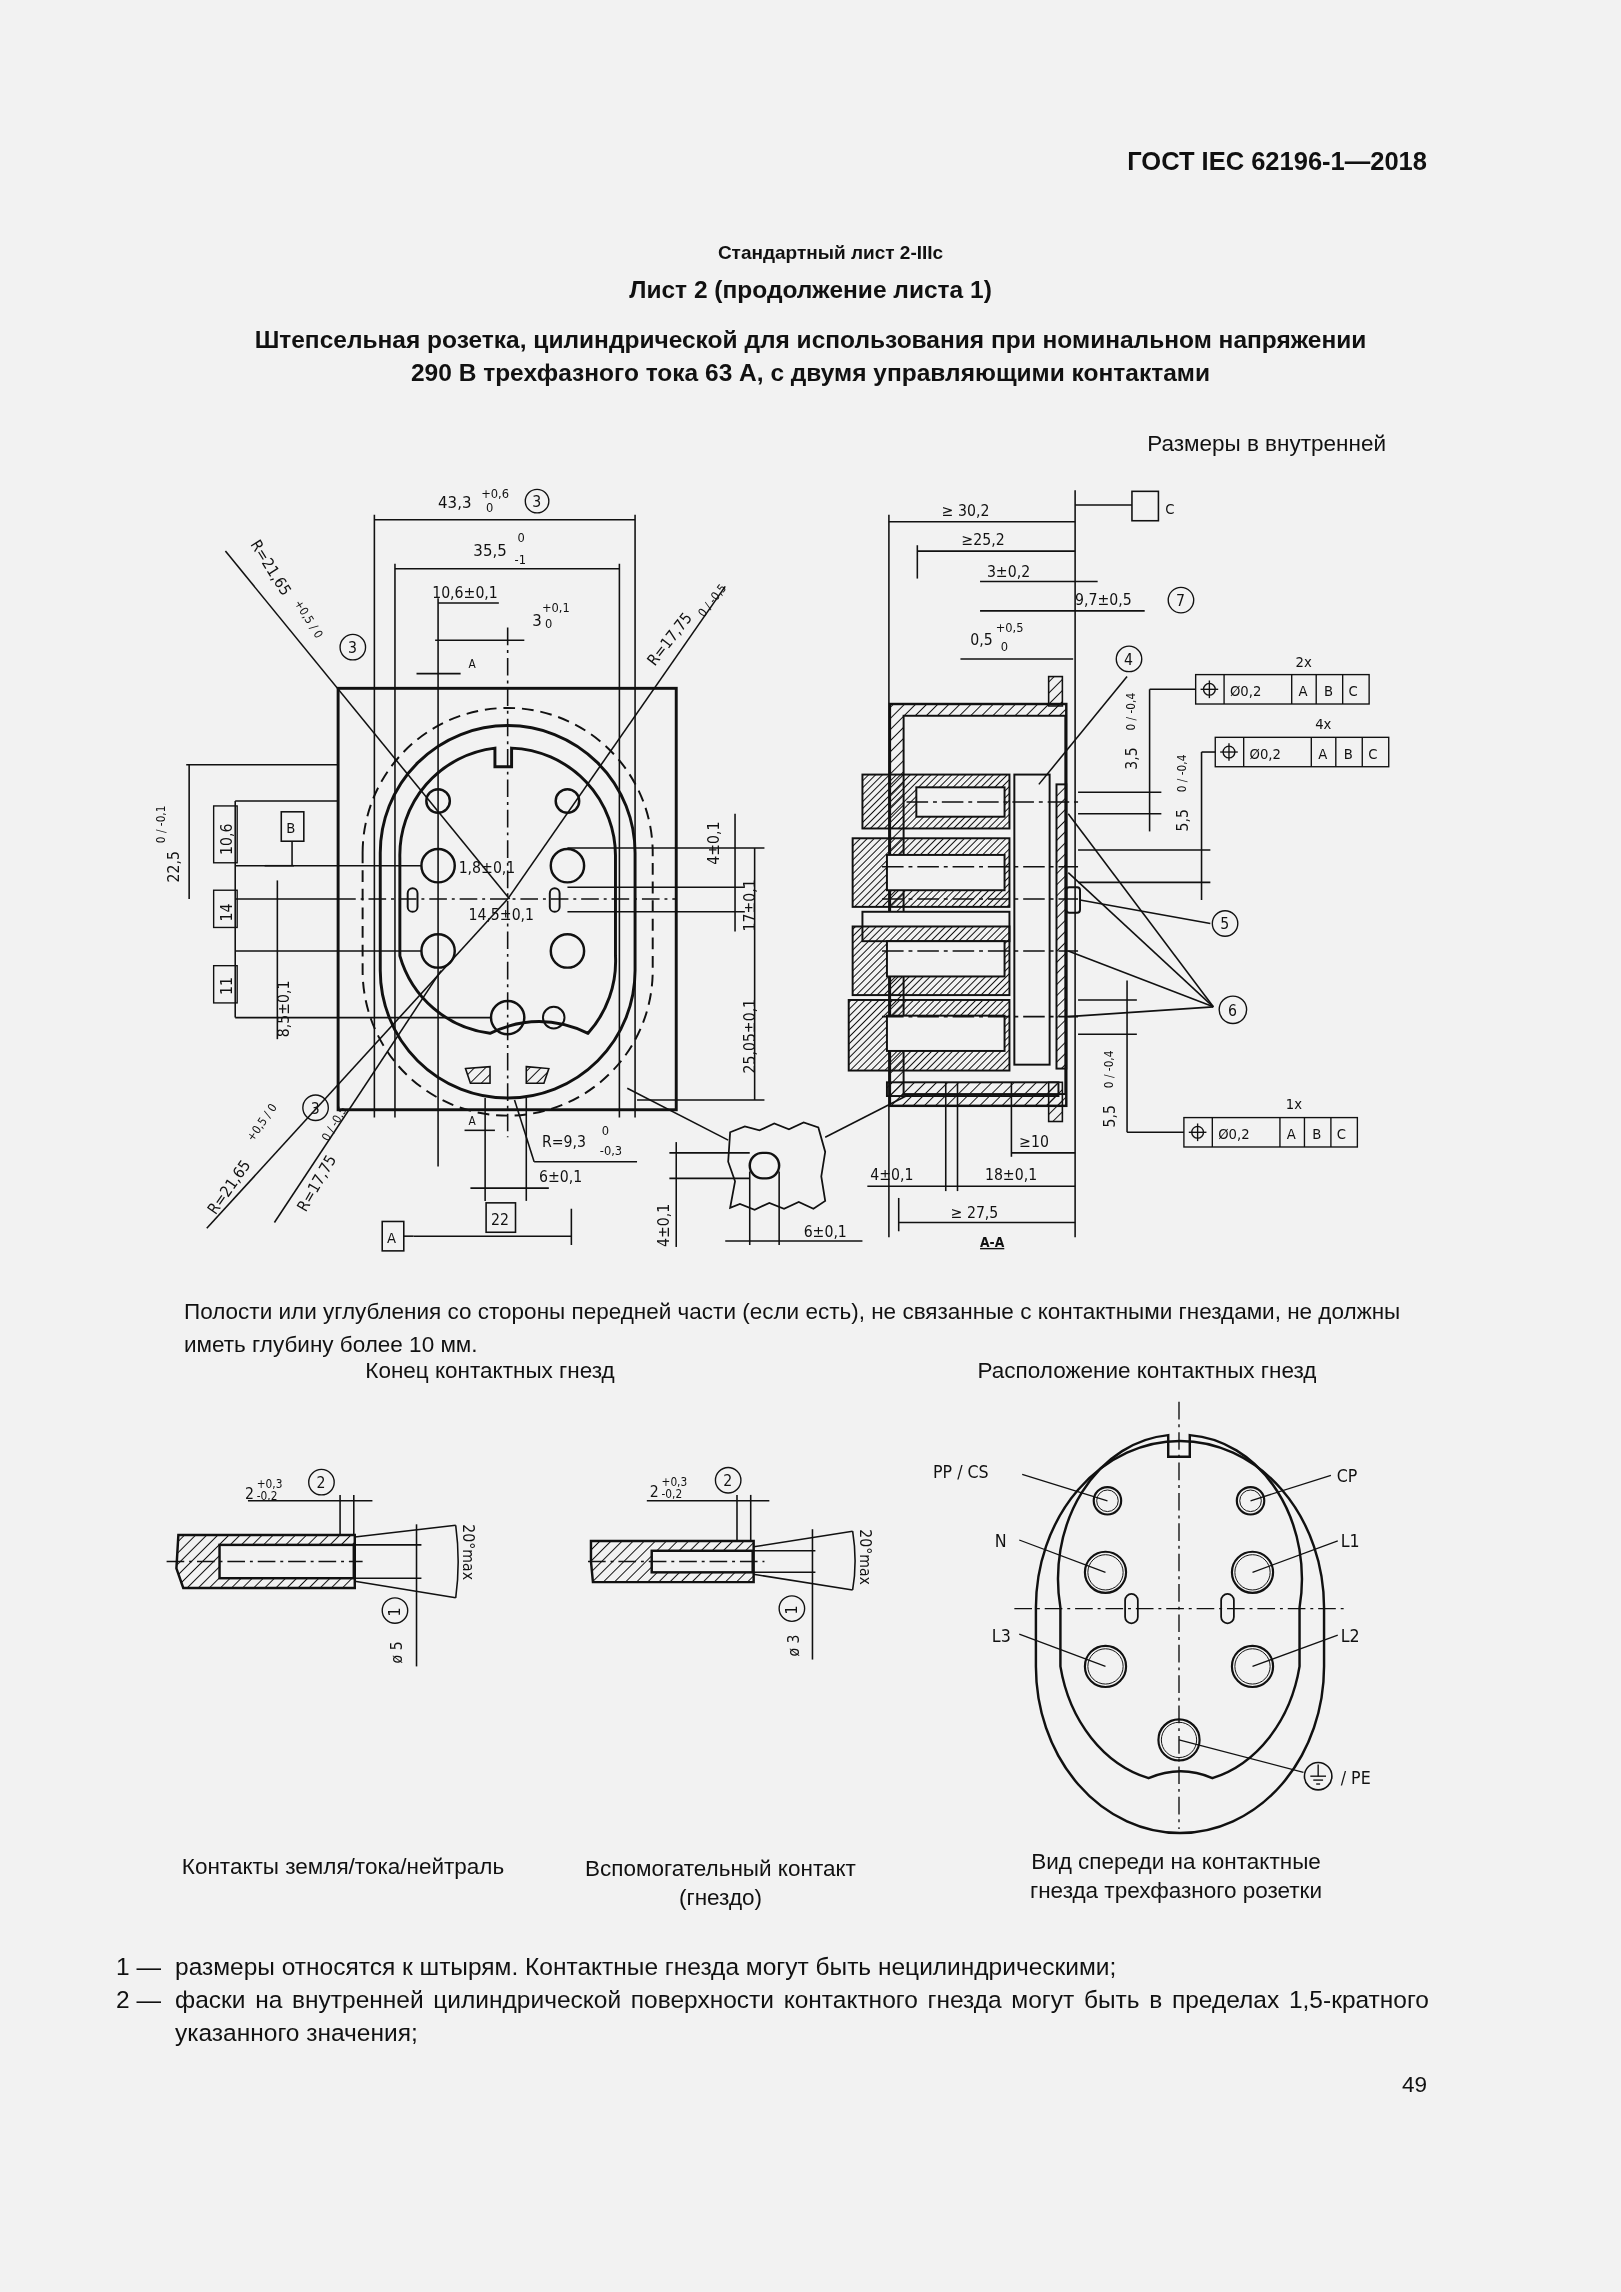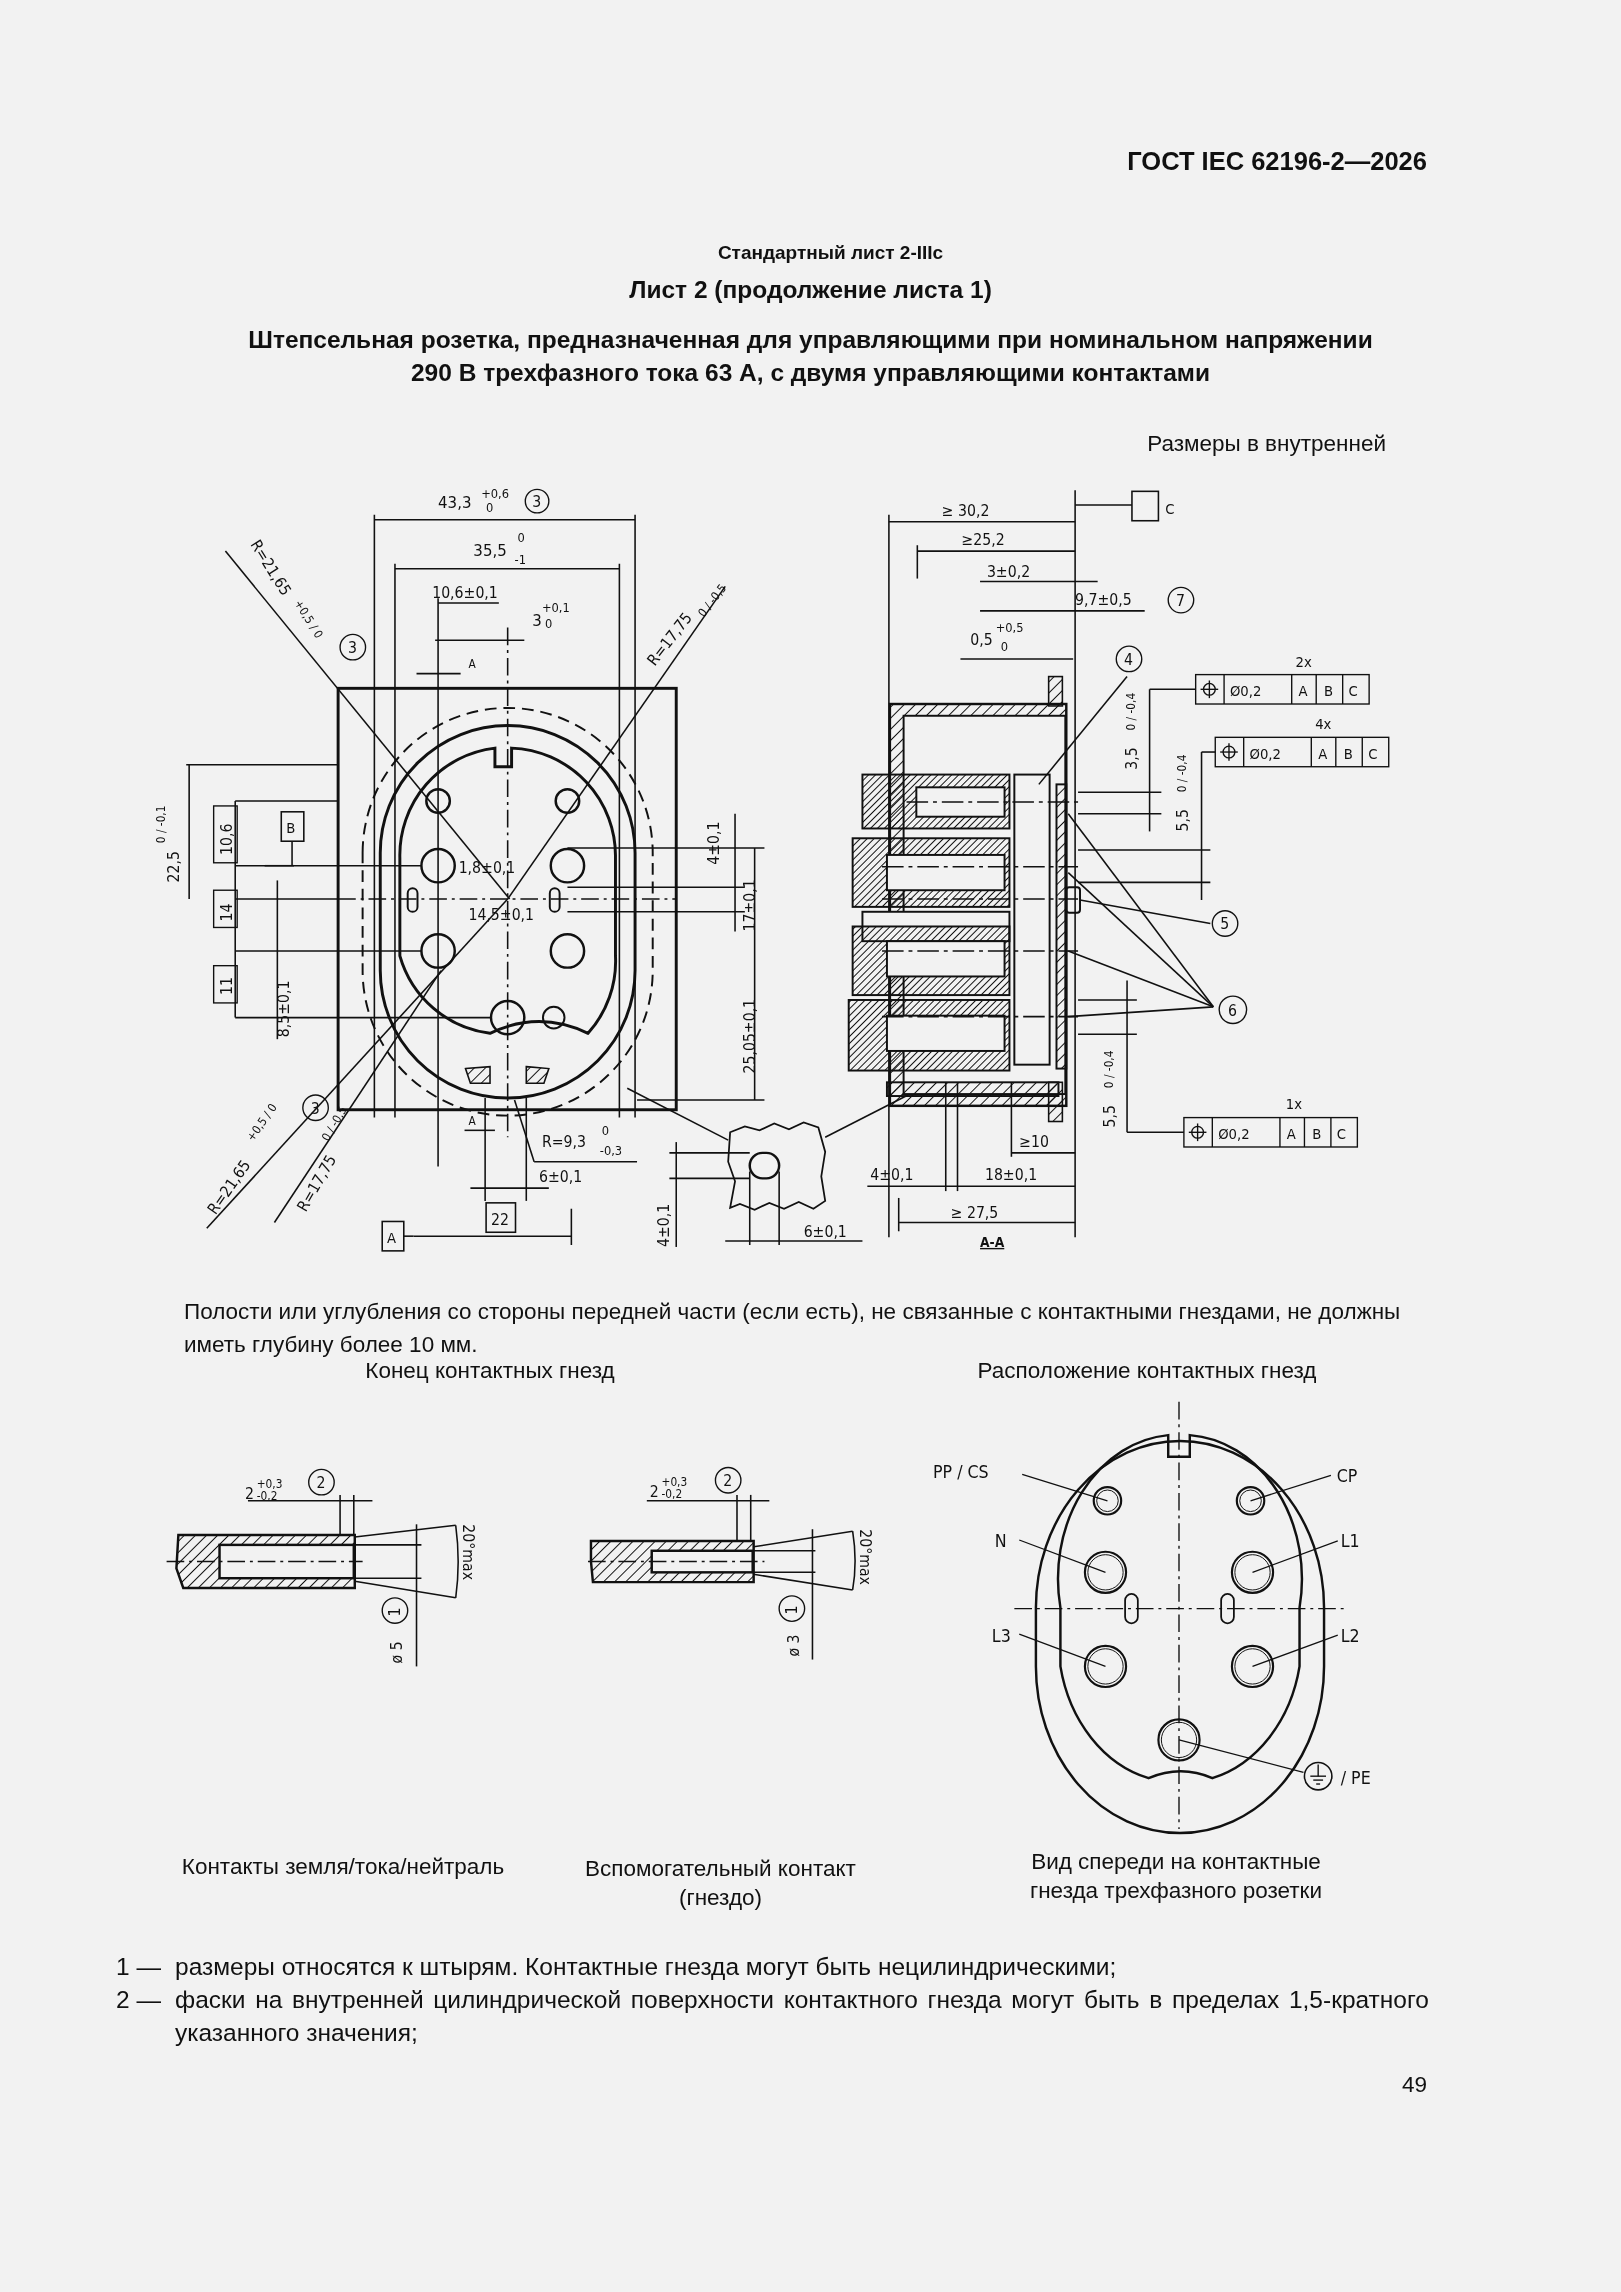--- a/index.html
+++ b/index.html
@@ -20,25 +20,25 @@
   .fn-row { display: flex; }
   .fn-num { width: 59px; flex: none; white-space: nowrap; }
   .fn-txt { flex: 1; text-align: justify; }
   .pnum { top: 2072px; right: 194px; font-size: 22.5px; }
   svg text { font-family: "DejaVu Sans Condensed", "DejaVu Sans", sans-serif; fill: #111; }
   svg { overflow: visible; }
 </style>
 </head>
 <body>
 
-<div class="abs hdr">ГОСТ IEC 62196-2—2026</div>
+<div class="abs hdr">ГОСТ IEC 62196-1—2018</div>
 <div class="abs center t1">Стандартный лист 2-IIIc</div>
 <div class="abs center t2">Лист 2 (продолжение листа 1)</div>
 <div class="abs center t3">
-  <div>Штепсельная розетка, предназначенная для управляющими при номинальном напряжении</div>
+  <div>Штепсельная розетка, цилиндрической для использования при номинальном напряжении</div>
   <div>290 В трехфазного тока 63 А, с двумя управляющими контактами</div>
 </div>
 <div class="abs units">Размеры в внутренней</div>
 
 <svg class="abs" style="left:0;top:0" width="1621" height="2293" viewBox="0 0 1654 2339">
   <g stroke="#111" fill="none" stroke-width="1.6">
 
     <rect x="345" y="702" width="345" height="430" stroke-width="3"></rect>
 
     <path d="M 370 870 A 148 148 0 0 1 666 870 L 666 990 A 148 148 0 0 1 370 990 Z" stroke-dasharray="12 7" stroke-width="2"></path>

